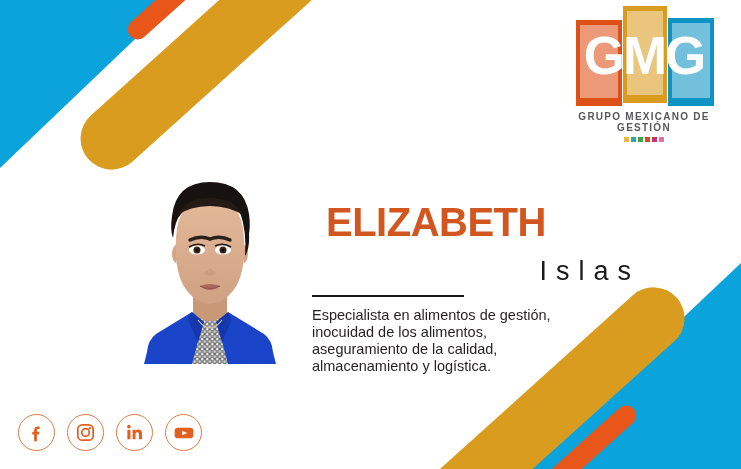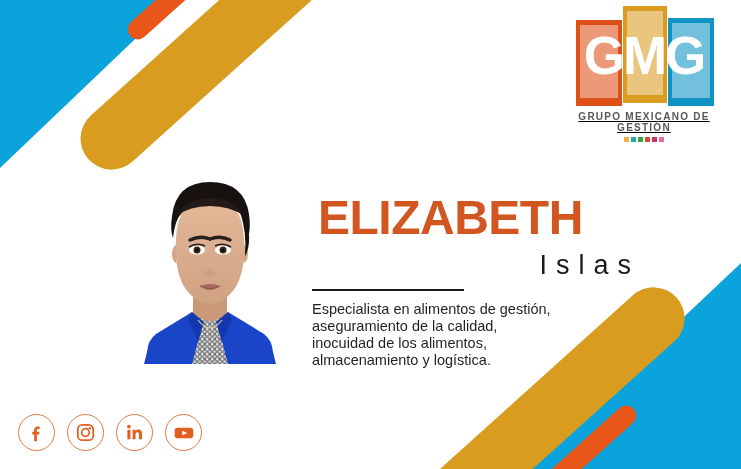--- a/index.html
+++ b/index.html
@@ -74,21 +74,20 @@
     transform-origin: center;
   }
 
   
   .logo {
     position: absolute;
     top: 6px;
     right: 22px;
     width: 150px;
     text-align: center;
-    text-decoration: underline;
   }
   .logo-mark {
     position: relative;
     width: 140px;
     height: 100px;
     margin: 0 auto;
   }
   .blk {
     position: absolute;
     bottom: 0;
@@ -148,26 +147,26 @@
   }
 
   
   .info {
     position: absolute;
     left: 310px;
     top: 186px;
     width: 330px;
   }
   .first-name {
-    font-size: 48px;
+    font-size: 40px;
     font-weight: bold;
     color: #D1561F;
     letter-spacing: -0.5px;
     line-height: 1;
-    margin: 8px;
+    margin: 16px;
     font-family: "Liberation Sans", sans-serif;
   }
   .last-name {
     font-size: 27px;
     color: #1a1a1a;
     letter-spacing: 9px;
     margin: 10px 0 0 6px;
     line-height: 1;
     font-weight: normal;
     font-family: "Liberation Sans", sans-serif;
@@ -308,22 +307,22 @@
       </svg>
     </div>
   </div>
 
   <div class="info">
     <h1 class="first-name">ELIZABETH</h1>
     <h2 class="last-name">Islas</h2>
     <div class="rule"></div>
     <div class="desc">
       <div>Especialista en alimentos de gestión,</div>
+      <div>inocuidad de los alimentos,</div>
       <div>aseguramiento de la calidad,</div>
-      <div>inocuidad de los alimentos,</div>
       <div>almacenamiento y logística.</div>
     </div>
   </div>
 
   <div class="social">
 
     <a class="soc" href="#">
       <svg width="20" height="20" viewBox="0 0 24 24" aria-hidden="true">
         <path fill="#E2601F" d="M15.2 4.2h-2.4c-2.5 0-4.2 1.7-4.2 4.3v2.1H6.3v3.1h2.3v8.1h3.3v-8.1h2.6l.4-3.1h-3v-1.8c0-.9.3-1.5 1.6-1.5h1.7V4.2z"></path>
       </svg>

